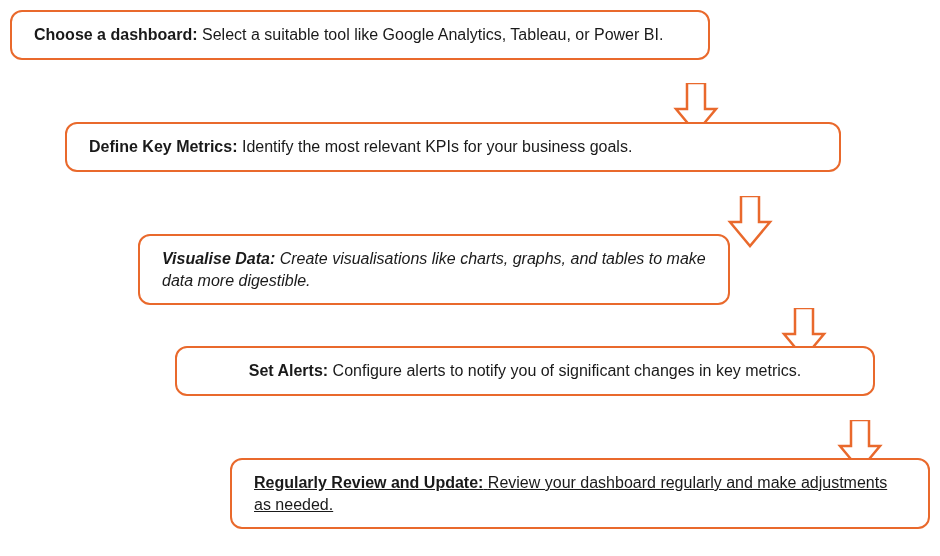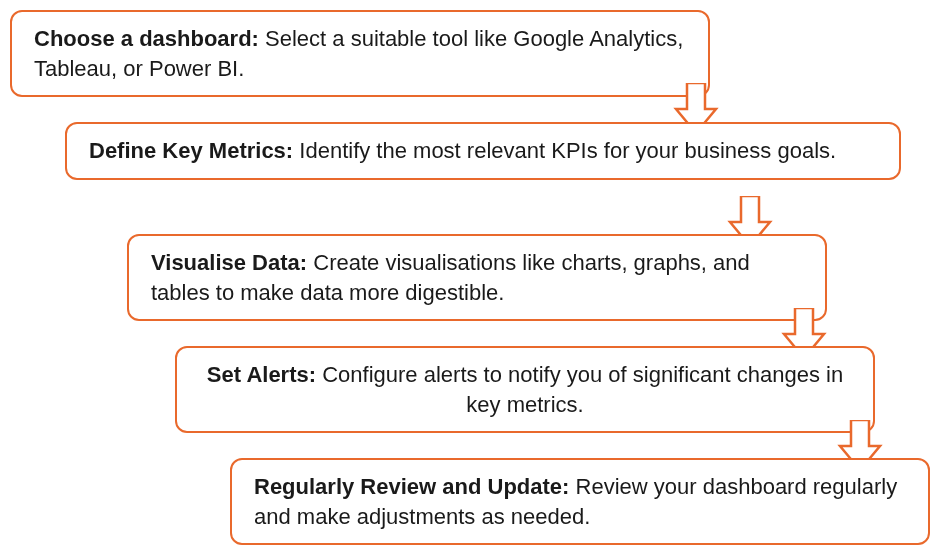--- a/index.html
+++ b/index.html
@@ -10,61 +10,61 @@
       font-family: "Segoe UI", Arial, sans-serif;
       position: relative;
       overflow: hidden;
     }
     .box {
       position: absolute;
       border: 2.5px solid #e9692c;
       border-radius: 12px;
       background: #fff;
       padding: 12px 22px;
-      font-size: 22px;
+      font-size: 16px;
       line-height: 1.35;
       color: #1a1a1a;
     }
     .box .title { font-weight: 700; }
     .arrow {
       position: absolute;
       pointer-events: none;
     }
   </style>
 </head>
 <body>
 
 <div class="box" style="left:10px; top:10px; width:700px;">
   <span class="title">Choose a dashboard:</span>
   <span>Select a suitable tool like Google Analytics, Tableau, or Power BI.</span>
 </div>
 <svg class="arrow" style="left:672px; top:83px;" width="48" height="52" viewBox="0 0 48 52">
   <path d="M15 0 L33 0 L33 26 L44 26 L24 50 L4 26 L15 26 Z" fill="#fff" stroke="#e9692c" stroke-width="2.5"></path>
 </svg>
 
-<div class="box" style="left:65px; top:122px; width:836px;">
+<div class="box" style="left:65px; top:122px; width:776px;">
   <span class="title">Define Key Metrics:</span>
   <span>Identify the most relevant KPIs for your business goals.</span>
 </div>
 <svg class="arrow" style="left:726px; top:196px;" width="48" height="52" viewBox="0 0 48 52">
   <path d="M15 0 L33 0 L33 26 L44 26 L24 50 L4 26 L15 26 Z" fill="#fff" stroke="#e9692c" stroke-width="2.5"></path>
 </svg>
 
-<div class="box" style="left:127px; top:234px; width:700px;">
+<div class="box" style="left:138px; top:234px; width:592px;font-style:italic;">
   <span class="title">Visualise Data:</span>
   <span>Create visualisations like charts, graphs, and tables to make data more digestible.</span>
 </div>
 <svg class="arrow" style="left:780px; top:308px;" width="48" height="52" viewBox="0 0 48 52">
   <path d="M15 0 L33 0 L33 26 L44 26 L24 50 L4 26 L15 26 Z" fill="#fff" stroke="#e9692c" stroke-width="2.5"></path>
 </svg>
 
 <div class="box" style="left:175px; top:346px; width:700px;text-align:center;">
   <span class="title">Set Alerts:</span>
   <span>Configure alerts to notify you of significant changes in key metrics.</span>
 </div>
 <svg class="arrow" style="left:836px; top:420px;" width="48" height="52" viewBox="0 0 48 52">
   <path d="M15 0 L33 0 L33 26 L44 26 L24 50 L4 26 L15 26 Z" fill="#fff" stroke="#e9692c" stroke-width="2.5"></path>
 </svg>
 
-<div class="box" style="left:230px; top:458px; width:700px;">
+<div class="box" style="left:230px; top:458px; width:700px;text-decoration:underline;">
   <span class="title">Regularly Review and Update:</span>
   <span>Review your dashboard regularly and make adjustments as needed.</span>
 </div>
 
 </body></html>

